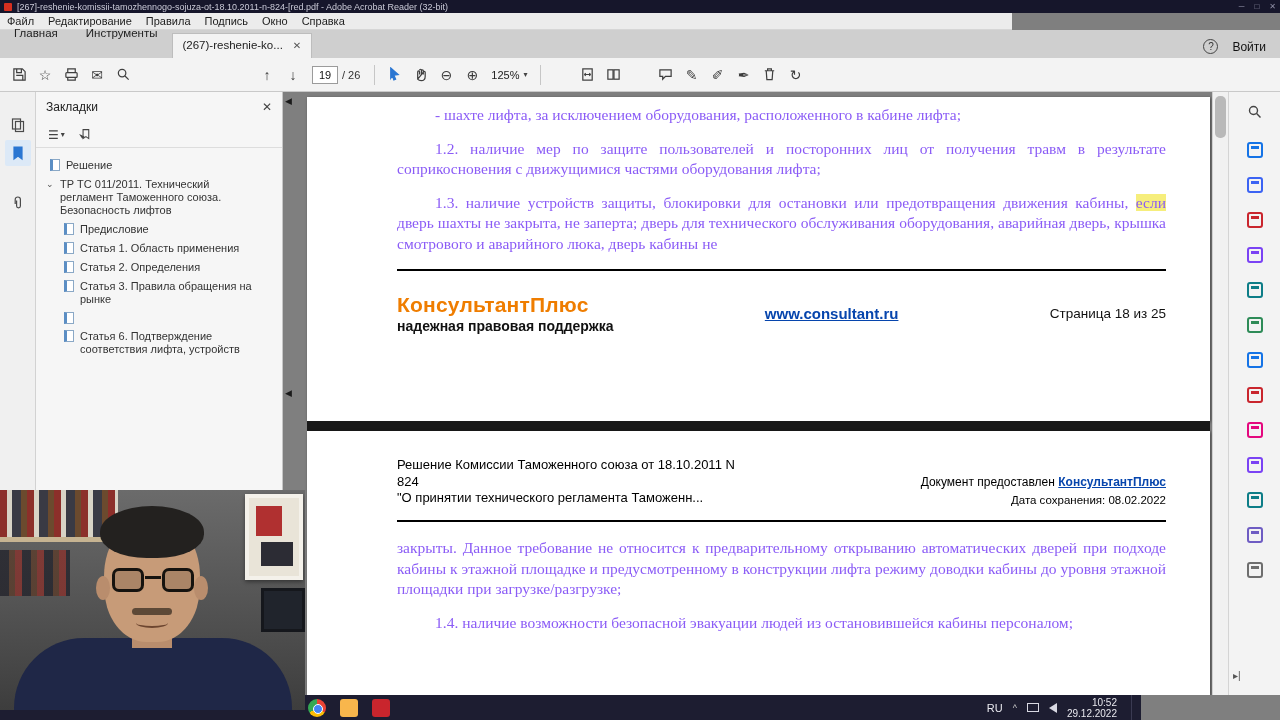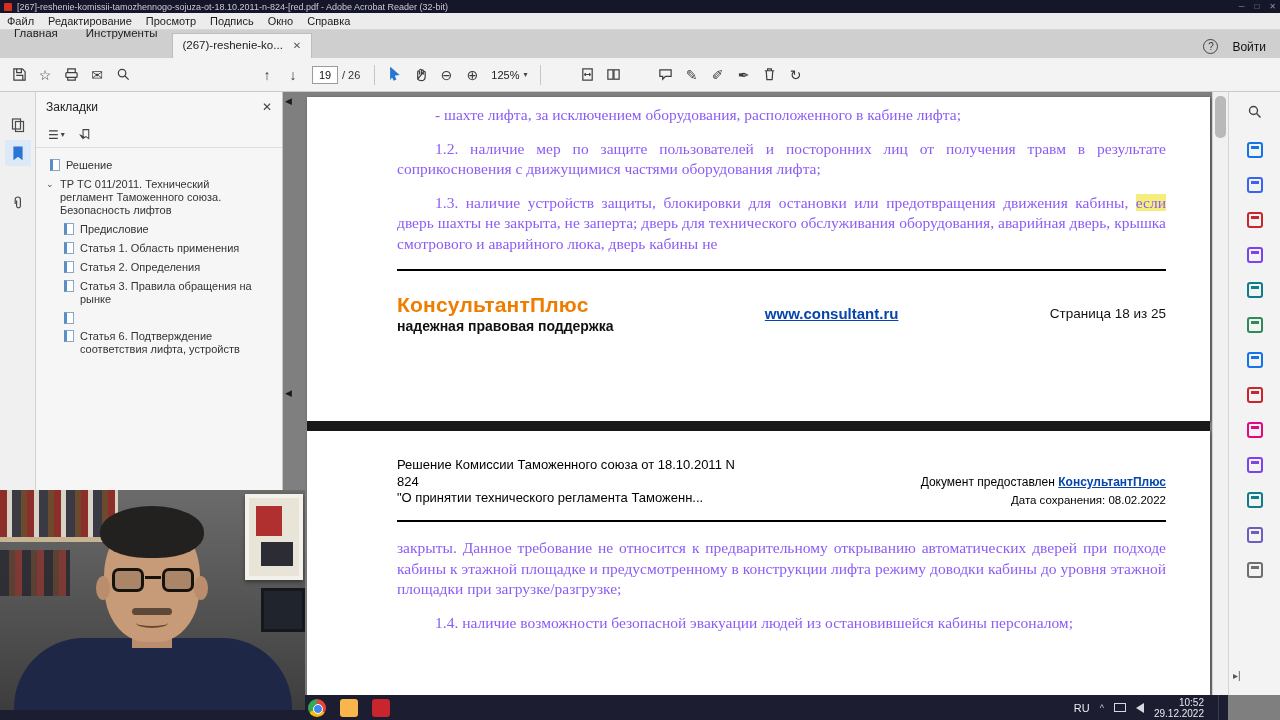--- a/index.html
+++ b/index.html
@@ -6,21 +6,21 @@
   html,body { width:1280px; height:720px; overflow:hidden; font-family:"Liberation Sans",sans-serif; background:#7f7f7f; }
   .abs { position:absolute; }
 
   
   #titlebar { left:0; top:0; width:1280px; height:13px; background:#16162b; color:#c9c9d6; font-size:9px; display:flex; align-items:center; padding:0 4px; z-index:10; }
   #titlebar .appicon { width:8px; height:8px; background:#d62f1f; border-radius:1px; margin-right:5px; flex:none; }
   #titlebar .wtitle { white-space:nowrap; overflow:hidden; }
   #titlebar .wincontrols { margin-left:auto; display:flex; gap:10px; color:#8f8fa6; font-size:8px; }
 
   
-  #menubar { left:0; top:13px; width:1280px; height:17px; background:#ececec; border-bottom:1px solid #d6d6d6; display:flex; align-items:center; font-size:11px; color:#1c1c1c; z-index:10; }
+  #menubar { left:0; top:13px; width:1012px; height:17px; background:#ececec; border-bottom:1px solid #d6d6d6; display:flex; align-items:center; font-size:11px; color:#1c1c1c; z-index:10; }
   #menubar span { padding:0 7px; cursor:default; }
 
   
   #tabbar { left:0; top:30px; width:1280px; height:28px; background:#cfcfcf; display:flex; align-items:flex-end; font-size:11.5px; color:#222; z-index:10; }
   .toptab { padding:6px 14px 19px; cursor:default; }
   .doctab { background:#f3f3f3; border:1px solid #bdbdbd; border-bottom:none; padding:5px 10px 7px; display:flex; align-items:center; gap:10px; max-width:185px; }
   .doctab .tablabel { white-space:nowrap; overflow:hidden; }
   .doctab .tclose { color:#555; font-size:10px; }
   #tabbar .right { margin-left:auto; display:flex; align-items:center; gap:14px; padding:0 14px 4px 0; }
   .helpcircle { width:15px; height:15px; border:1px solid #444; border-radius:50%; font-size:10px; display:flex; align-items:center; justify-content:center; color:#333; }
@@ -88,21 +88,21 @@
 
   
   #rightrail { left:1228px; top:92px; width:52px; height:603px; background:#f3f3f3; border-left:1px solid #d4d4d4; z-index:5; }
   .rt { position:absolute; left:14px; width:24px; height:24px; display:flex; align-items:center; justify-content:center; }
   .rt svg { stroke:#444; fill:none; stroke-width:1.4; }
   .rt-ico { width:16px; height:16px; border:2px solid var(--c); border-radius:3px; position:relative; }
   .rt-ico::after { content:""; position:absolute; left:2px; top:2px; right:2px; height:3px; background:var(--c); }
   .rail-collapse { position:absolute; left:4px; bottom:14px; font-size:10px; color:#555; }
 
   
-  #taskbar { left:0; top:695px; width:1228px; height:25px; background:#1d1d31; z-index:40; display:flex; align-items:center; color:#e8e8ee; }
+  #taskbar { left:0; top:695px; width:1141px; height:25px; background:#1d1d31; z-index:40; display:flex; align-items:center; color:#e8e8ee; }
   .tbicons { position:absolute; left:308px; display:flex; gap:14px; align-items:center; }
   .tbi { width:18px; height:18px; border-radius:3px; }
   .tbi.chrome { border-radius:50%; background:conic-gradient(#ea4335 0 33%,#fbbc05 33% 66%,#34a853 66% 100%); position:relative; }
   .tbi.chrome::after { content:""; position:absolute; left:5px; top:5px; width:8px; height:8px; border-radius:50%; background:#4285f4; border:1.5px solid #fff; }
   .tbi.folder { background:#f8b64c; }
   .tbi.acrobat { background:#c9252d; }
   .tray { position:absolute; right:6px; display:flex; align-items:center; gap:10px; font-size:11px; }
   .tray .chev { font-size:9px; color:#ccc; }
   .tray-net { width:12px; height:9px; border:1.3px solid #d8d8e2; }
   .tray-vol { width:0; height:0; border-top:5px solid transparent; border-bottom:5px solid transparent; border-right:8px solid #d8d8e2; }
@@ -139,21 +139,21 @@
   <span class="wincontrols">
     <span>─</span>
     <span>□</span>
     <span>✕</span>
   </span>
 </div>
 
 <div id="menubar" class="abs">
   <span>Файл</span>
   <span>Редактирование</span>
-  <span>Просмотр</span>
+  <span>Правила</span>
   <span>Подпись</span>
   <span>Окно</span>
   <span>Справка</span>
 </div>
 
 <div id="tabbar" class="abs">
   <span class="toptab">Главная</span>
   <span class="toptab">Инструменты</span>
   <span class="doctab">
     <span class="tablabel">(267)-reshenie-ko...</span>

